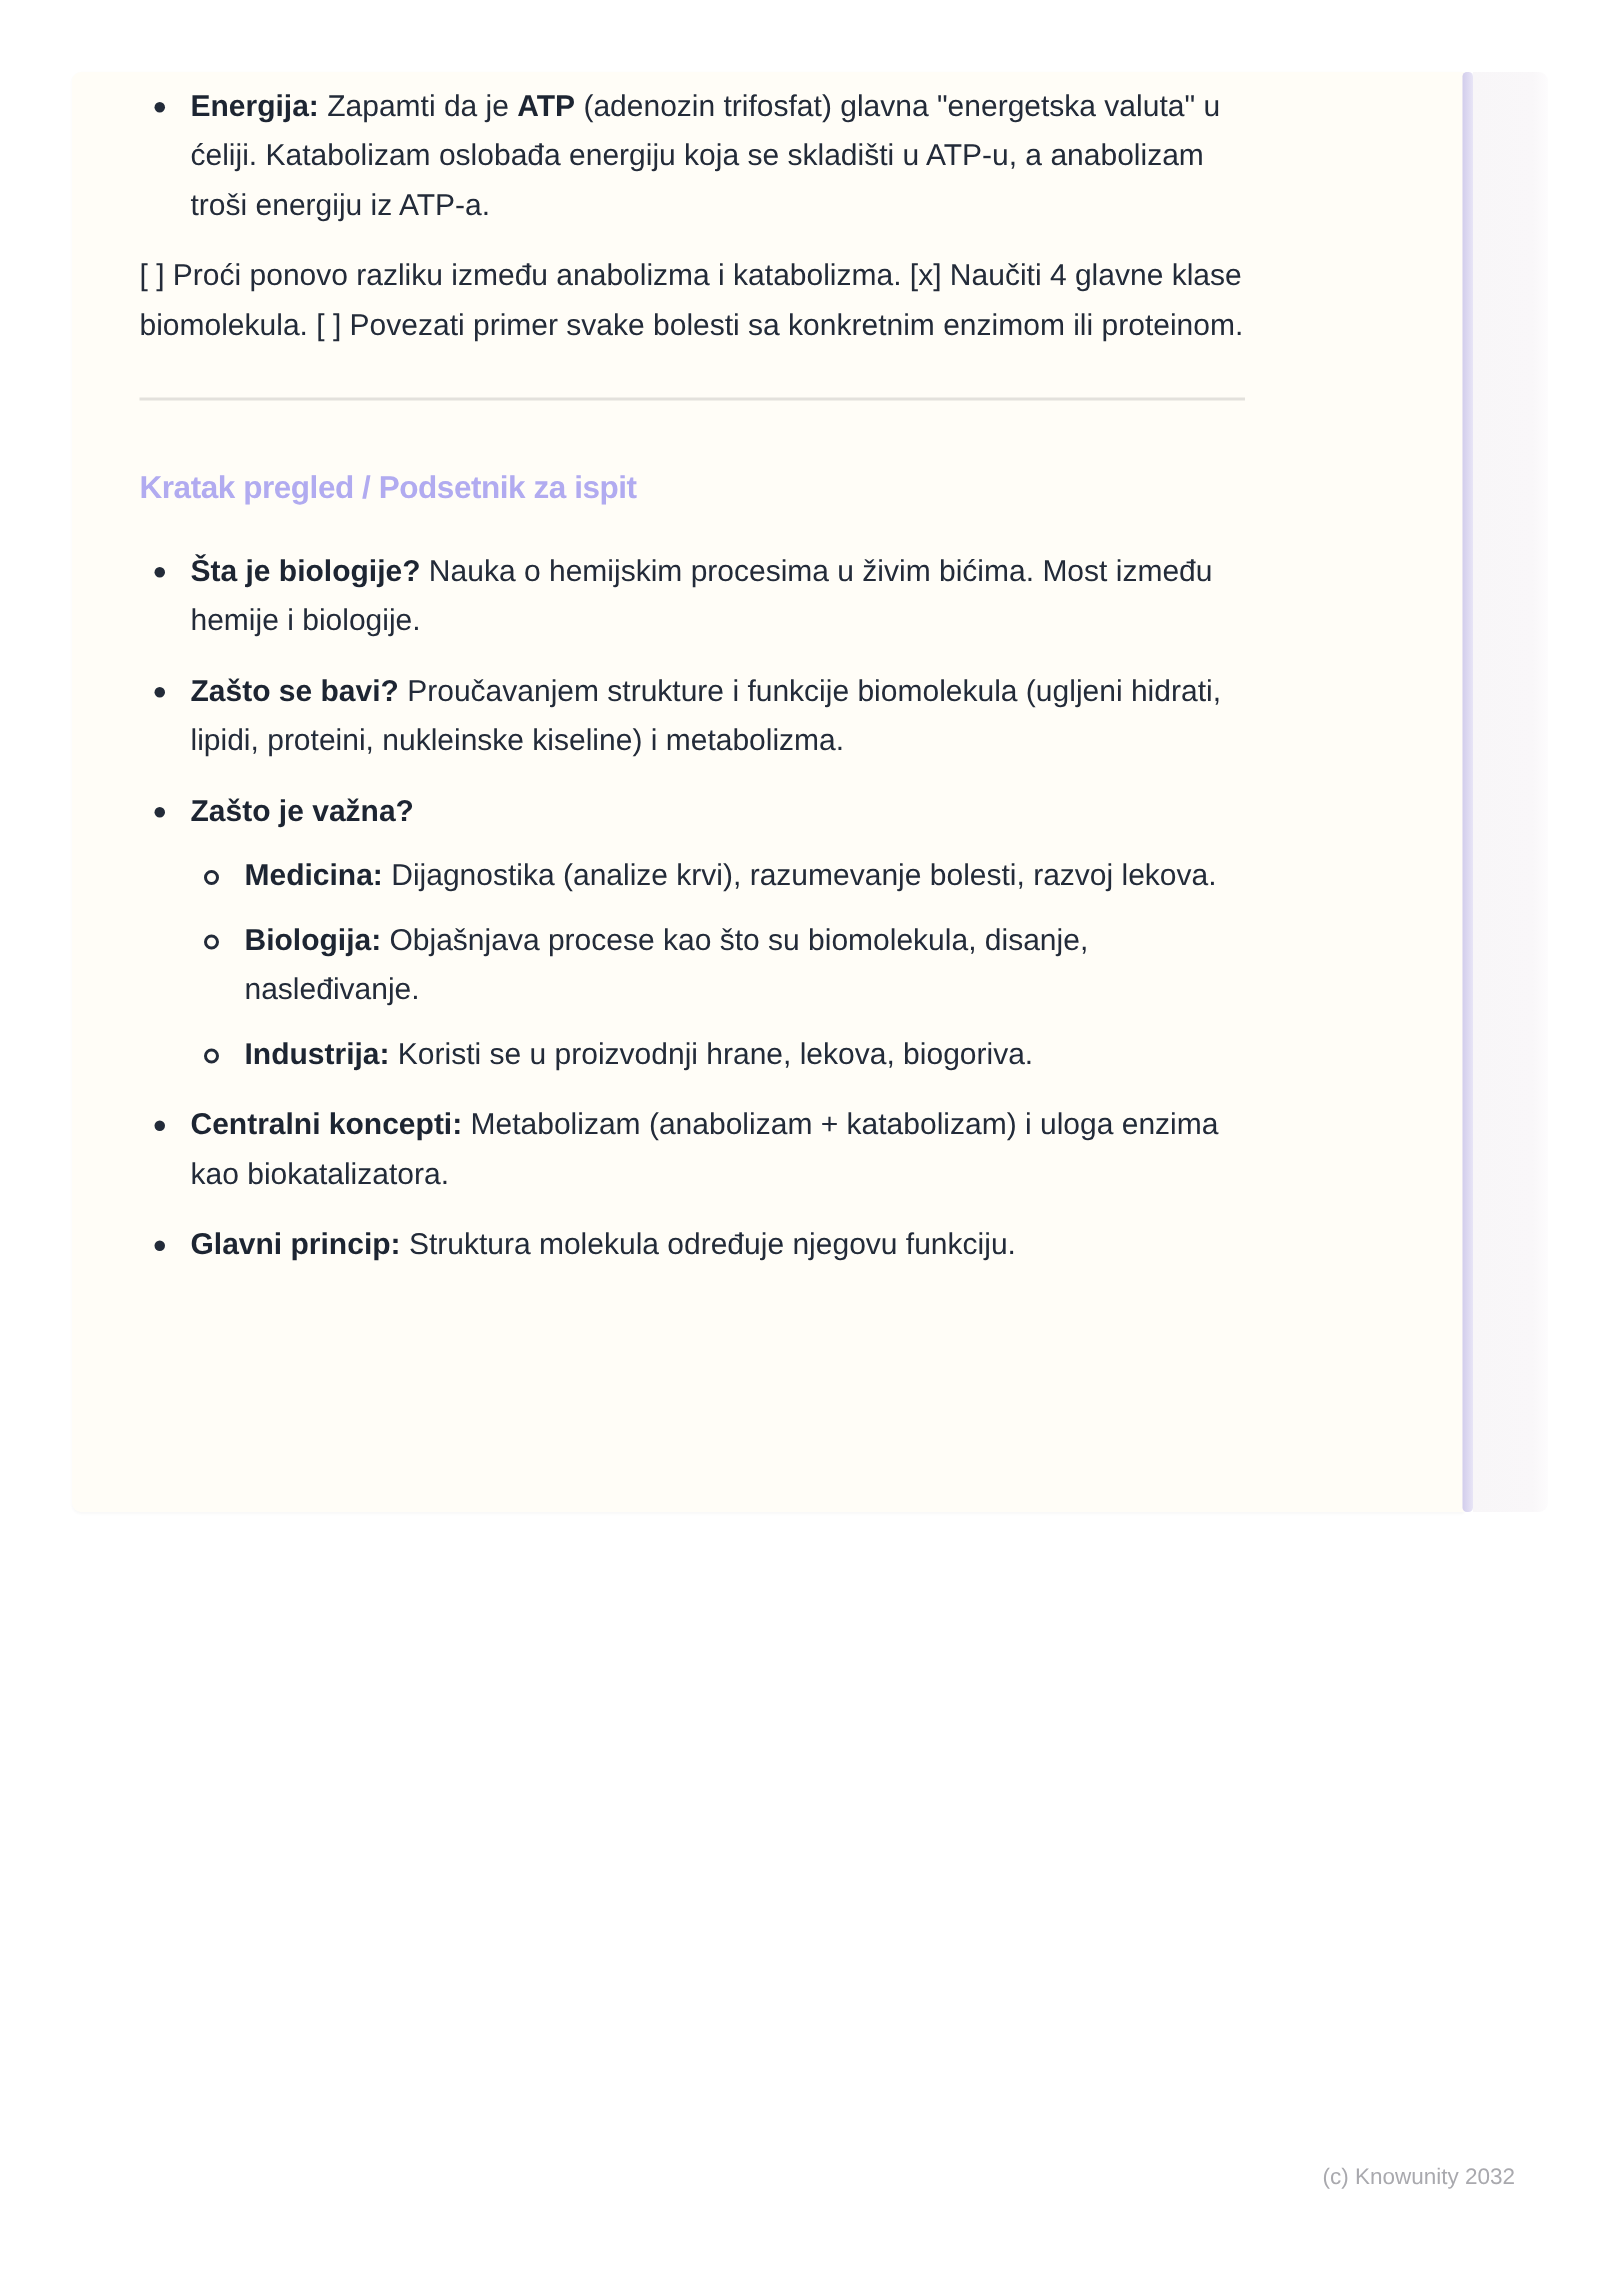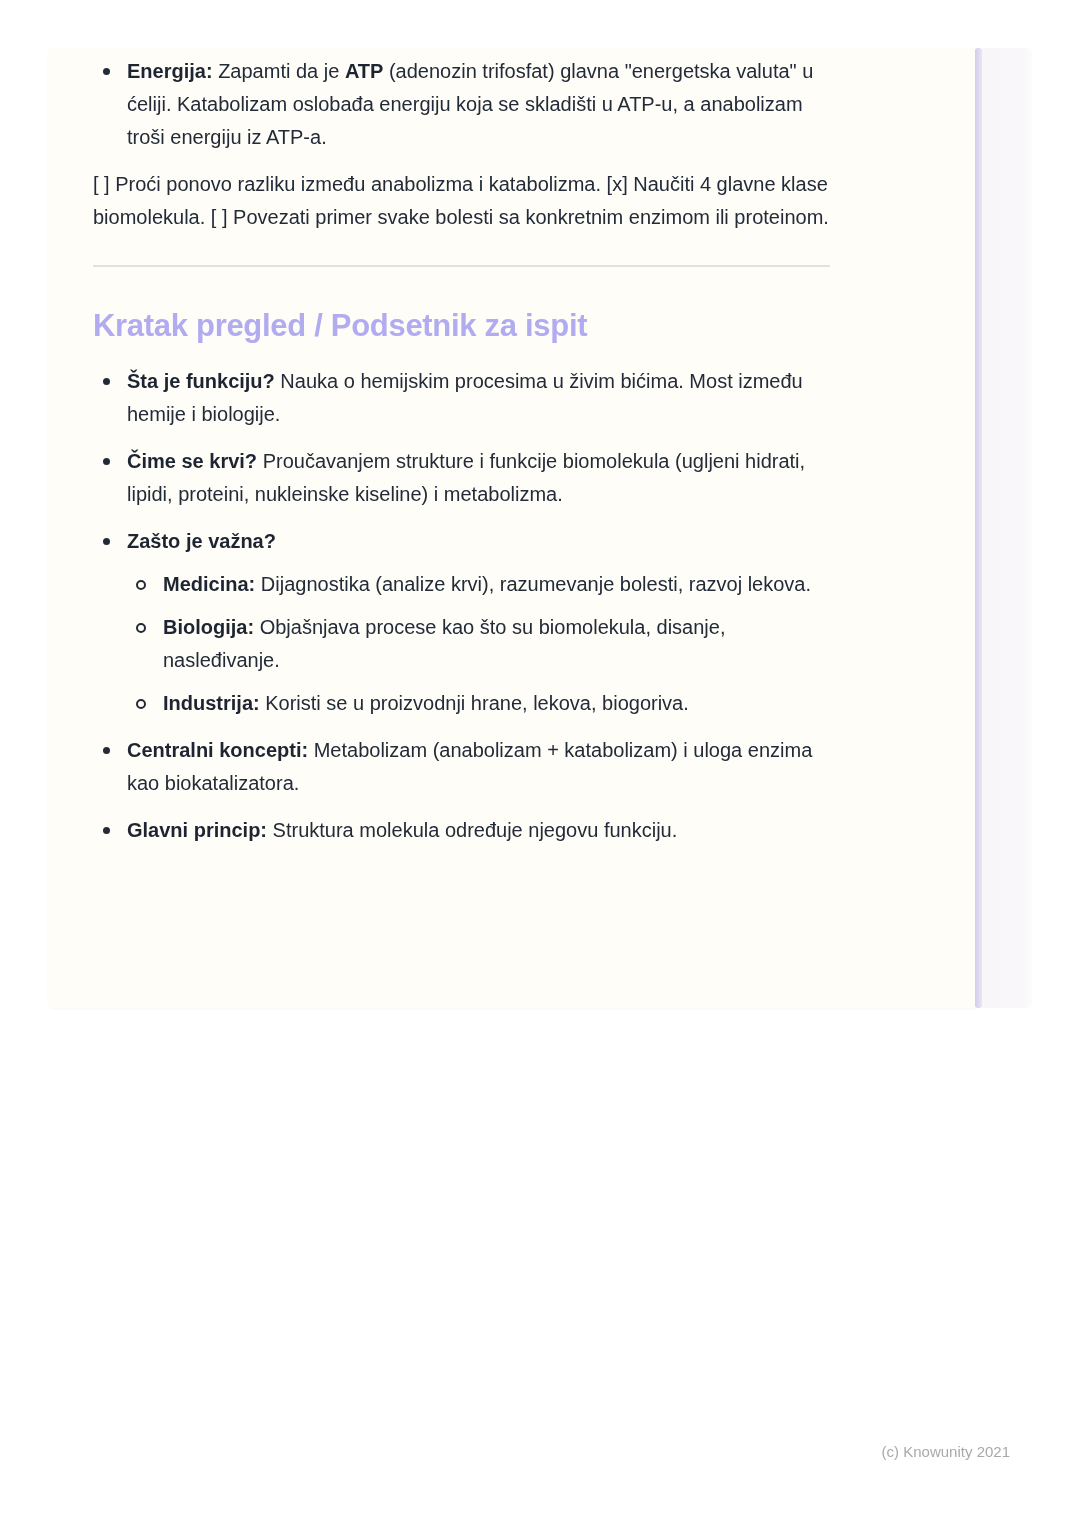--- a/index.html
+++ b/index.html
@@ -77,21 +77,21 @@
   
   .checklist-paragraph { }
   .divider {
     border: none;
     height: 2px;
     background: #e3e1dc;
     margin-top: 31px;
   }
   .section-heading {
     margin-top: 40px;
-    font-size: 31px;
+    font-size: 21px;
     line-height: 38px;
     font-weight: 700;
     letter-spacing: -0.3px;
     color: #b1abf0;
   }
   .summary-list { margin-top: 20px; }
 
   
   .page-footer {
     position: absolute;
@@ -115,25 +115,25 @@
 
   <p class="checklist-paragraph">[ ] Proći ponovo razliku između anabolizma i katabolizma. [x] Naučiti 4 glavne klase biomolekula. [ ] Povezati primer svake bolesti sa konkretnim enzimom ili proteinom.</p>
 
   <hr class="divider">
 
   <h2 class="section-heading">Kratak pregled / Podsetnik za ispit</h2>
 
   <ul class="summary-list">
 
     <li class="bullet-item">
-      <strong>Šta je funkciju?</strong><span> Nauka o hemijskim procesima u živim bićima. Most između hemije i biologije.</span>
+      <strong>Šta je biologije?</strong><span> Nauka o hemijskim procesima u živim bićima. Most između hemije i biologije.</span>
     </li>
 
     <li class="bullet-item">
-      <strong>Čime se krvi?</strong><span> Proučavanjem strukture i funkcije biomolekula (ugljeni hidrati, lipidi, proteini, nukleinske kiseline) i metabolizma.</span>
+      <strong>Zašto se bavi?</strong><span> Proučavanjem strukture i funkcije biomolekula (ugljeni hidrati, lipidi, proteini, nukleinske kiseline) i metabolizma.</span>
     </li>
 
     <li class="bullet-item">
       <strong>Zašto je važna?</strong><span></span>
       <ul class="sub-list">
         <li class="sub-item">
           <strong>Medicina:</strong><span> Dijagnostika (analize krvi), razumevanje bolesti, razvoj lekova.</span>
         </li>
         <li class="sub-item">
           <strong>Biologija:</strong><span> Objašnjava procese kao što su biomolekula, disanje, nasleđivanje.</span>
@@ -151,13 +151,13 @@
     <li class="bullet-item">
       <strong>Glavni princip:</strong><span> Struktura molekula određuje njegovu funkciju.</span>
     </li>
 
   </ul>
 </div>
 
 <div class="accent-line"></div>
 <div class="side-panel"></div>
 
-<div class="page-footer">(c) Knowunity 2021</div>
+<div class="page-footer">(c) Knowunity 2032</div>
 
 </body></html>

